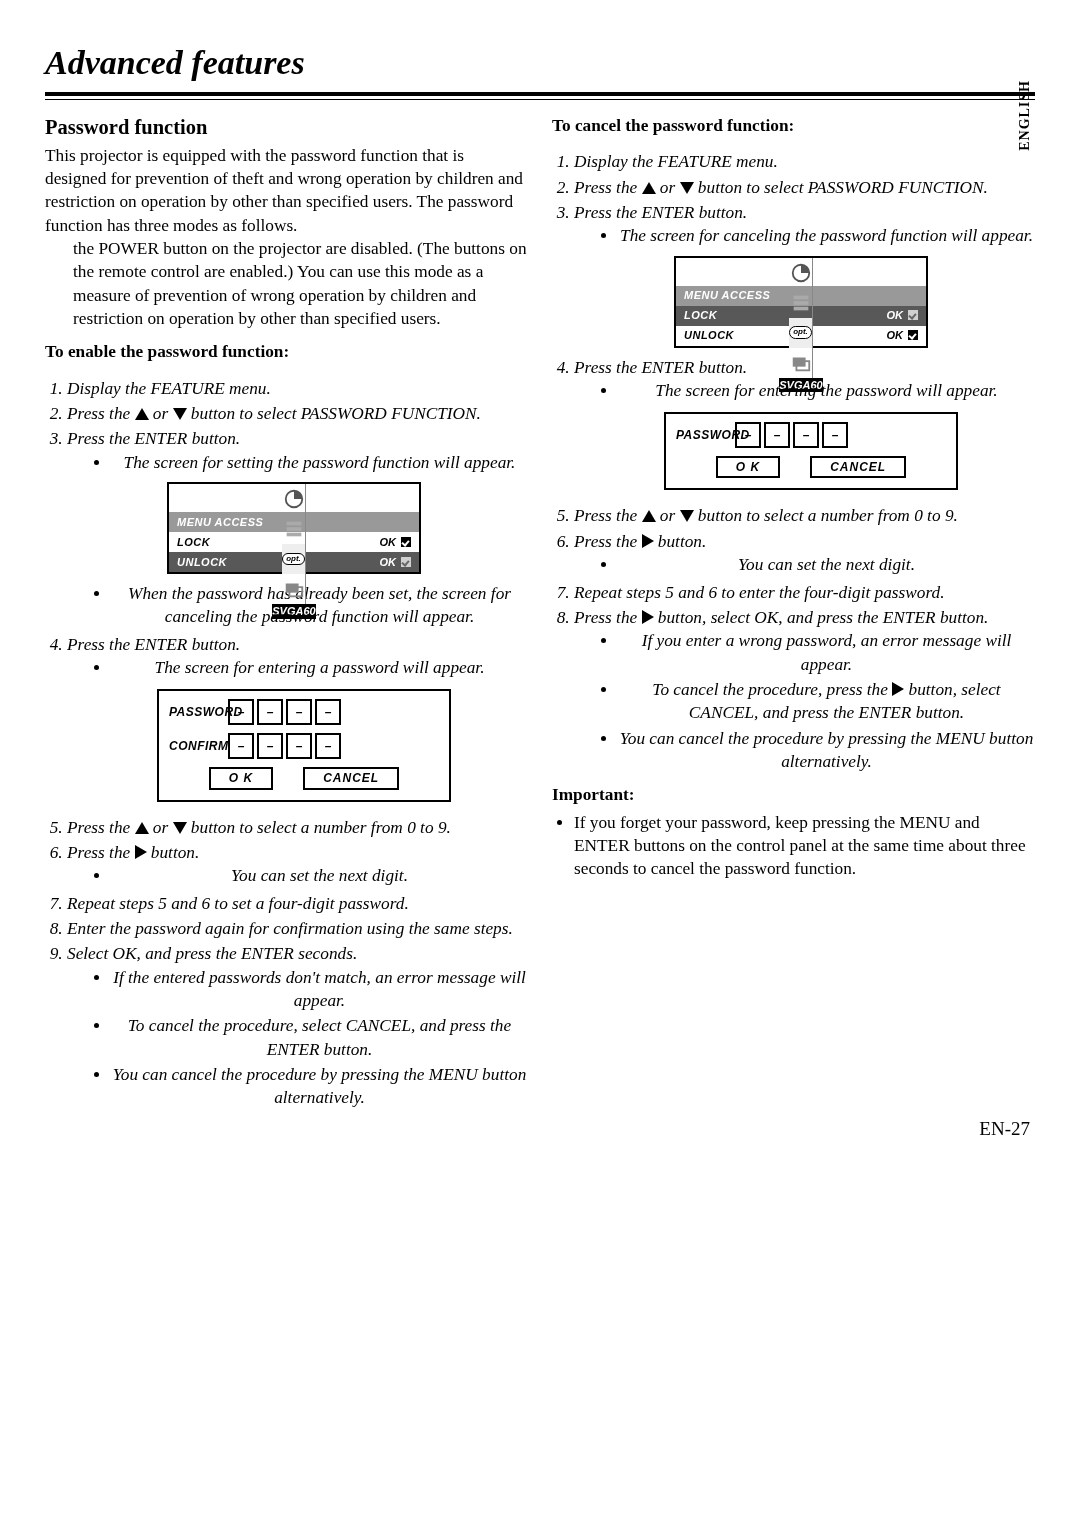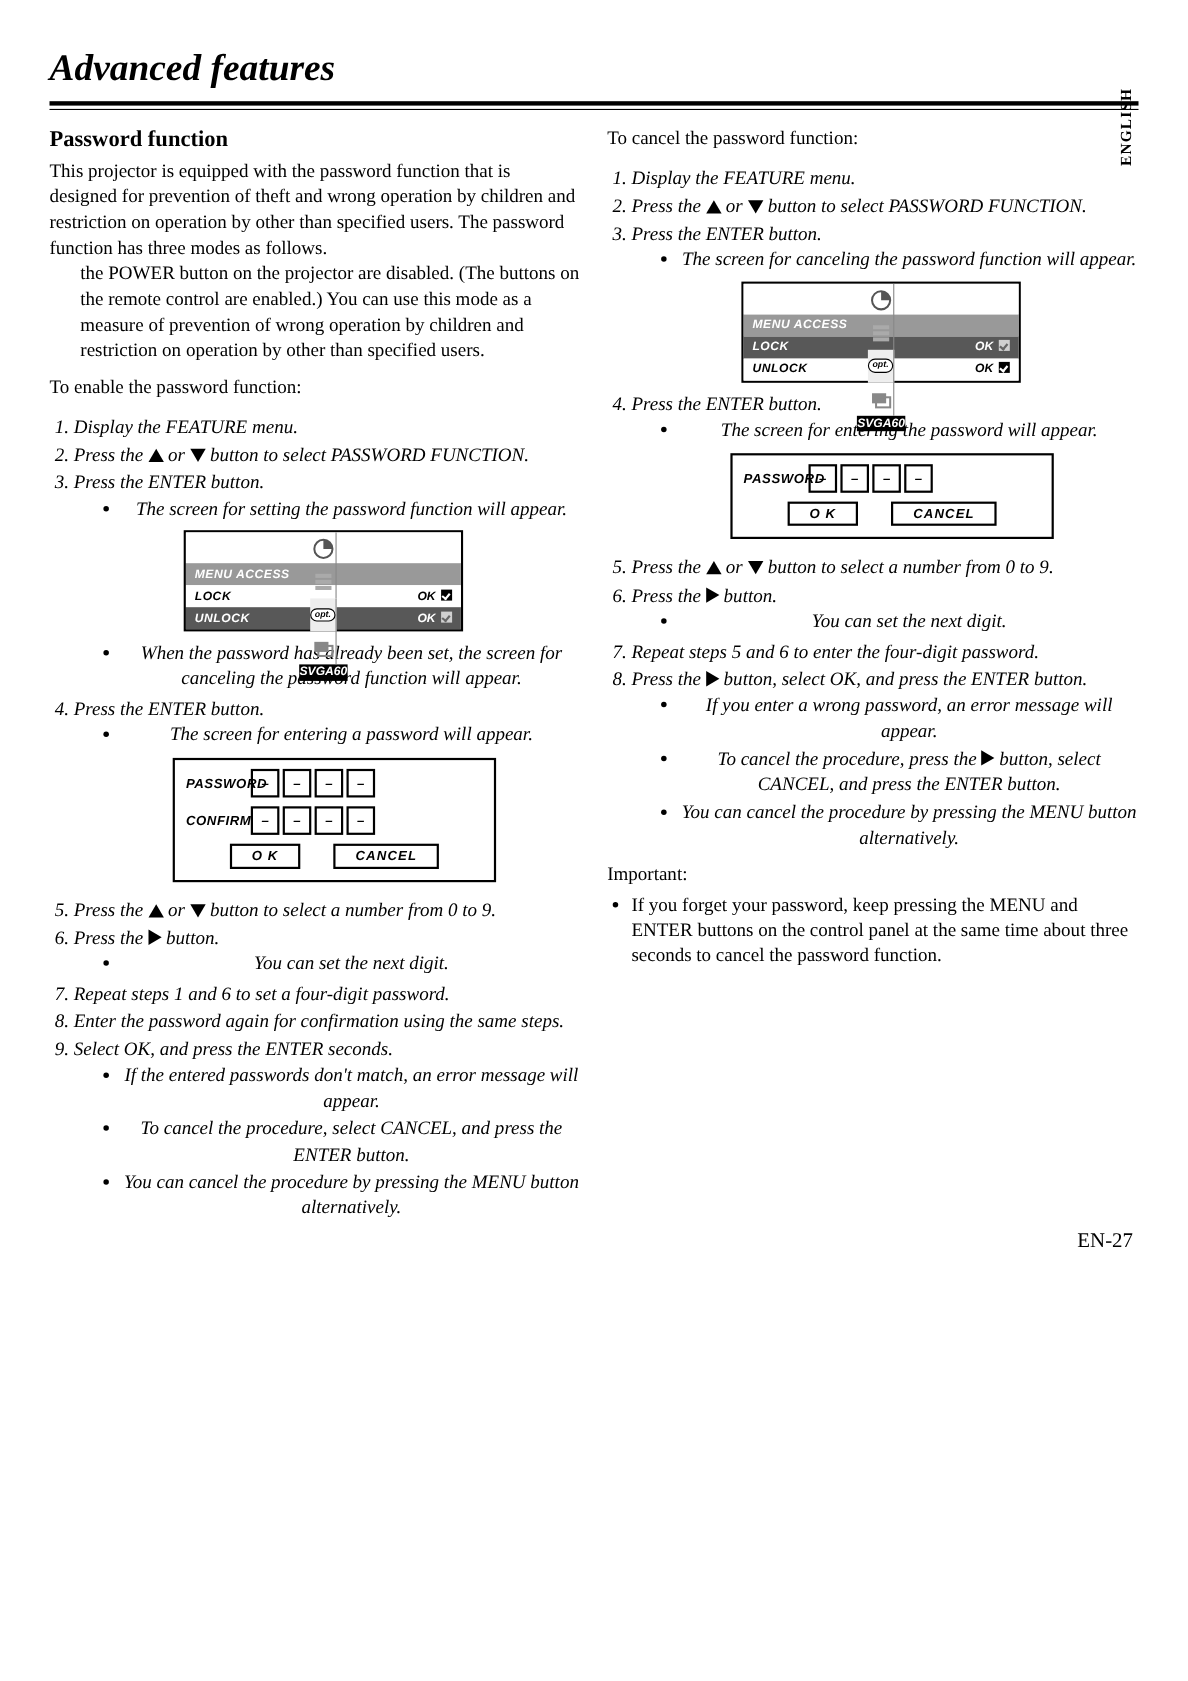--- a/index.html
+++ b/index.html
@@ -42,21 +42,21 @@
   .col {
     flex: 1;
     font-size: 17.3px;
   }
   .section-heading {
     font-weight: bold;
     font-size: 20.5px;
     margin-bottom: 2px;
   }
   .sub-heading {
-    font-weight: normal;
+    font-weight: bold;
     margin-top: 10px;
   }
   ol {
     padding-left: 22px;
     margin: 13px 0 8px 0;
     font-style: italic;
   }
   ol > li {
     margin-bottom: 2px;
   }
@@ -267,21 +267,21 @@
       </li>
       <li>
         <span>Press the </span><span class="tri-up"></span><span> or </span><span class="tri-down"></span><span> button to select a number from 0 to 9.</span>
       </li>
       <li>
         <span>Press the </span><span class="tri-right"></span><span> button.</span>
         <ul class="bullets">
             <li>You can set the next digit.</li>
           </ul>
       </li>
-      <li>Repeat steps 1 and 6 to set a four-digit password.</li>
+      <li>Repeat steps 5 and 6 to set a four-digit password.</li>
       <li>Enter the password again for confirmation using the same steps.</li>
       <li>
         <span>Select OK, and press the ENTER seconds.</span>
         <ul class="bullets">
           <li>If the entered passwords don't match, an error message will appear.</li>
           <li>To cancel the procedure, select CANCEL, and press the ENTER button.</li>
           <li>You can cancel the procedure by pressing the MENU button alternatively.</li>
         </ul>
       </li>
     </ol>

